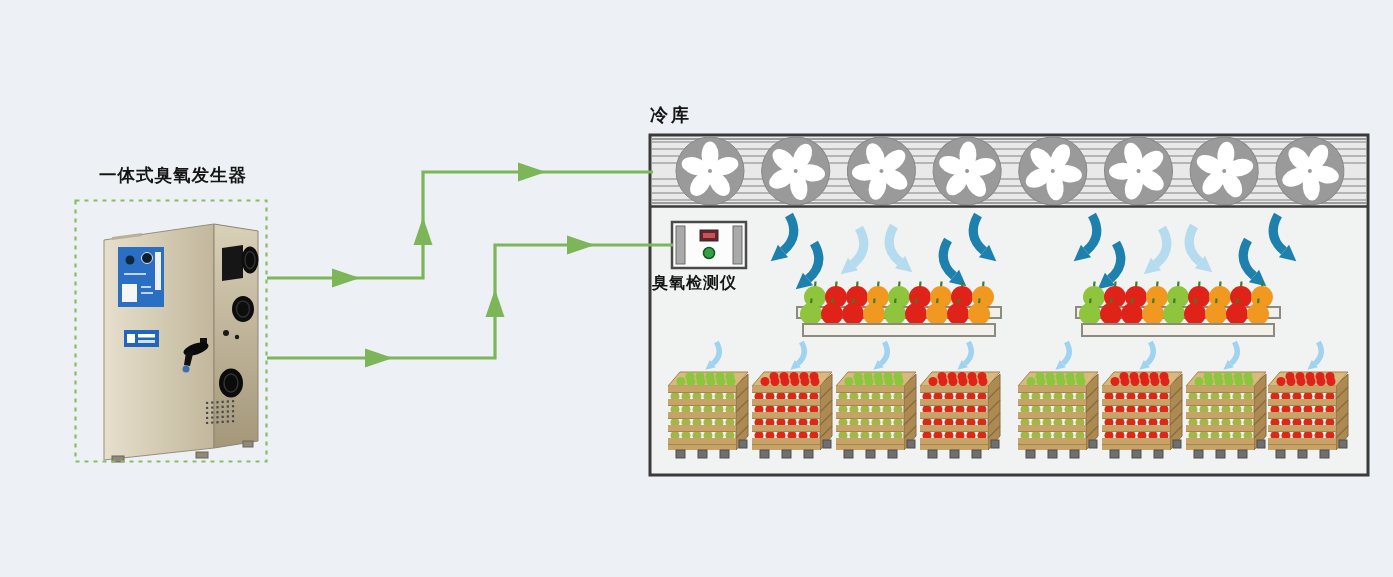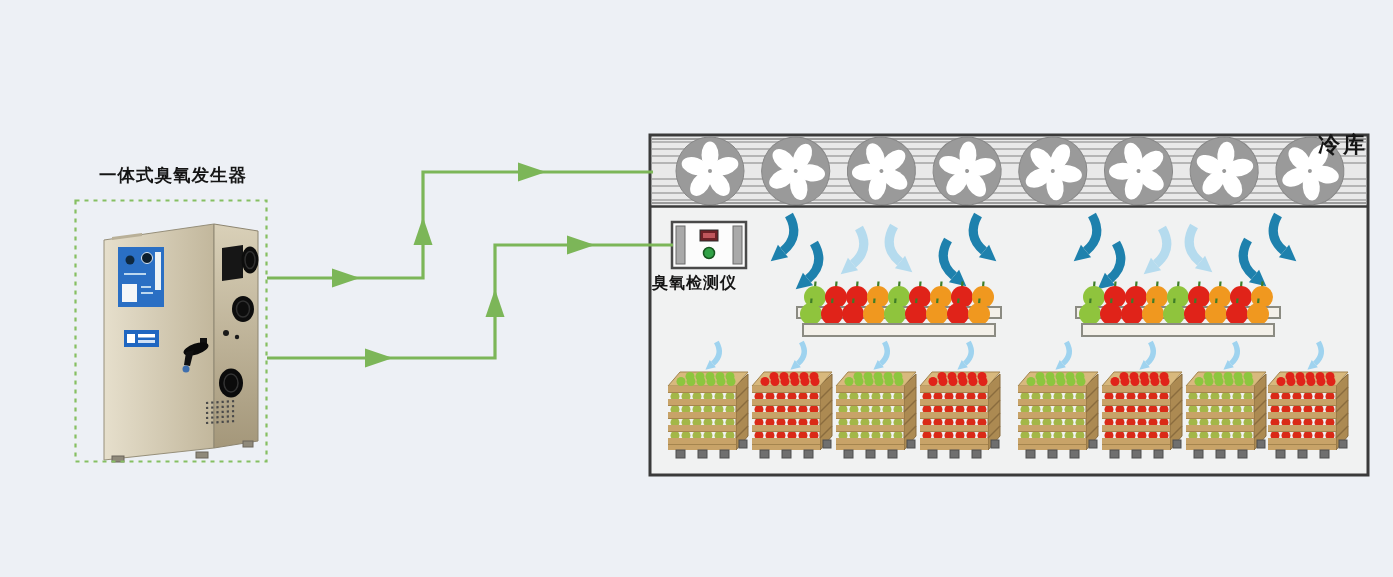--- a/index.html
+++ b/index.html
@@ -1,21 +1,21 @@
 <!DOCTYPE html>
 <html style="--page-bg: #edf0f5; --line-green: #7cb658; --dash-green: #86bf62; --arrow-dark: #1e81ad; --arrow-light: #b5dbee; --arrow-small: #9fd3ef; --fan-gray: #9a9a9a; --strip-bg: #e9e9e9; --strip-line: #a3a3a3; --box-border: #3a3a3a; --room-bg: #f1f2f2; --fruit-green: #8fc43d; --fruit-red: #e02319; --fruit-orange: #f0981f; --stem-green: #3e7d28; --board-fill: #f3f0e9; --board-border: #8b8b82; --wood: #c8a368; --wood-top: #d8b97e; --wood-dark: #ac8a52; --crate-green: #a3b748; --crate-green-top: #8cc63f; --crate-red: #da2a17; --crate-red-top: #e02319; --foot-gray: #6f6f6f; --machine-panel: #2a6fc4;"><head>
 <meta charset="utf-8">
 <style>
   html,body{margin:0;padding:0;}
   body{background:#edf0f5;font-family:"DejaVu Sans","Liberation Sans",sans-serif;}
   .stage{position:relative;width:1393px;height:577px;overflow:hidden;background:var(--page-bg,#edf0f5);}
   .overlay{position:absolute;left:0;top:0;width:1393px;height:577px;display:block;}
   .label{position:absolute;color:#151515;font-weight:700;white-space:nowrap;}
   .gen-label{left:99px;top:163px;font-size:17.5px;letter-spacing:1px;}
-  .room-title{left:650px;top:103px;width:718px;text-align:right;font-size:22px;letter-spacing:3px;margin-top:27px;}
+  .room-title{left:650px;top:103px;width:718px;text-align:left;font-size:18px;letter-spacing:3px;}
   .detector-label{left:652px;top:273px;width:118px;text-align:left;font-size:16px;letter-spacing:1px;}
 </style>
 </head>
 <body>
 
 <div class="stage">
 
   <svg id="overlay" class="overlay" viewBox="0 0 1393 577" xmlns="http://www.w3.org/2000/svg">
     <defs>
       <linearGradient id="gf" x1="0" y1="0" x2="1" y2="0">

